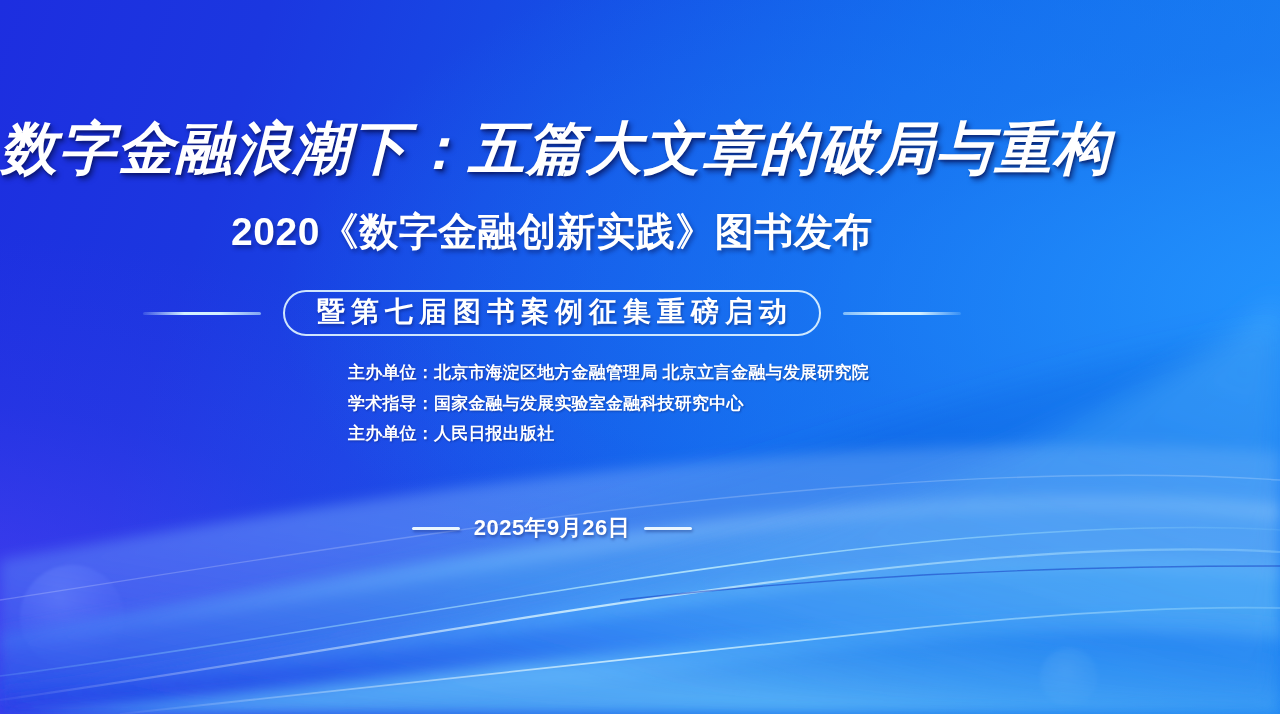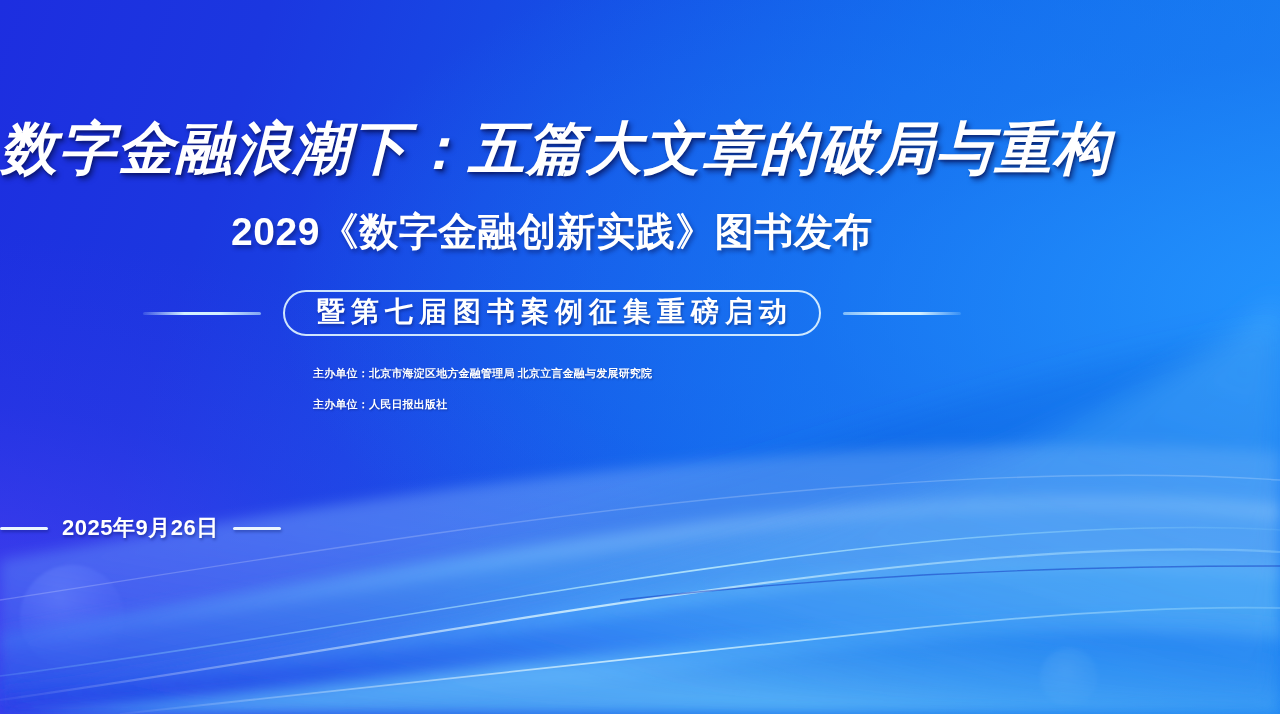--- a/index.html
+++ b/index.html
@@ -118,34 +118,36 @@
     text-shadow: 1px 2px 3px rgba(6,18,85,0.42);
   }
 
   #org-block {
     position: absolute;
     top: 358px;
     left: 313px;
     width: 700px;
   }
   .org-line {
-    font-size: 11px;
+    font-size: 17px;
     line-height: 30.5px;
     font-weight: 700;
     color: #ffffff;
     white-space: nowrap;
     letter-spacing: 0.2px;
     text-shadow: 1px 1px 2px rgba(6,18,85,0.40);
+    margin-left: 35px;
   }
 
   #date-row {
     position: absolute;
     top: 514px; left: 0; right: 0;
     display: flex;
     align-items: center;
+    justify-content: center;
     gap: 12px;
   }
   .date-rule {
     width: 48px; height: 3px;
     background: #eaf6ff;
     border-radius: 2px;
     box-shadow: 1px 2px 3px rgba(6,18,85,0.35);
   }
   #date-text {
     font-size: 22px;
@@ -234,32 +236,33 @@
     <path d="M0,676 C250,644 520,592 800,556 C1020,528 1180,524 1280,530" fill="none" stroke="url(#hair2)" stroke-width="1.6" filter="url(#hairblur)"></path>
     <path d="M120,714 C360,690 620,660 880,632 C1060,612 1190,606 1280,608" fill="none" stroke="url(#hair1)" stroke-width="1.8" filter="url(#hairblur)"></path>
     <path d="M620,600 C820,578 1020,566 1280,566" fill="none" stroke="#0a2bb8" stroke-width="1.3" opacity="0.45" filter="url(#hairblur)"></path>
     <path d="M0,600 C260,560 560,508 860,486 C1050,472 1190,474 1280,480" fill="none" stroke="#ffffff" stroke-opacity="0.20" stroke-width="1.4" filter="url(#hairblur)"></path>
   </svg>
 
   <div id="content">
 
     <div id="main-title">数字金融浪潮下：五篇大文章的破局与重构</div>
 
-    <div id="subtitle">2029《数字金融创新实践》图书发布</div>
+    <div id="subtitle">2020《数字金融创新实践》图书发布</div>
 
     <div id="pill-row">
       <span class="pill-rule" id="pill-rule-left"></span>
       <span id="pill-box">
         <span id="pill-text">暨第七届图书案例征集重磅启动</span>
       </span>
       <span class="pill-rule" id="pill-rule-right"></span>
     </div>
 
     <div id="org-block">
       <div class="org-line">主办单位：北京市海淀区地方金融管理局  北京立言金融与发展研究院</div>
+      <div class="org-line">学术指导：国家金融与发展实验室金融科技研究中心</div>
       <div class="org-line">主办单位：人民日报出版社</div>
     </div>
 
     <div id="date-row">
       <span class="date-rule"></span>
       <span id="date-text">2025年9月26日</span>
       <span class="date-rule"></span>
     </div>
 
   </div>

